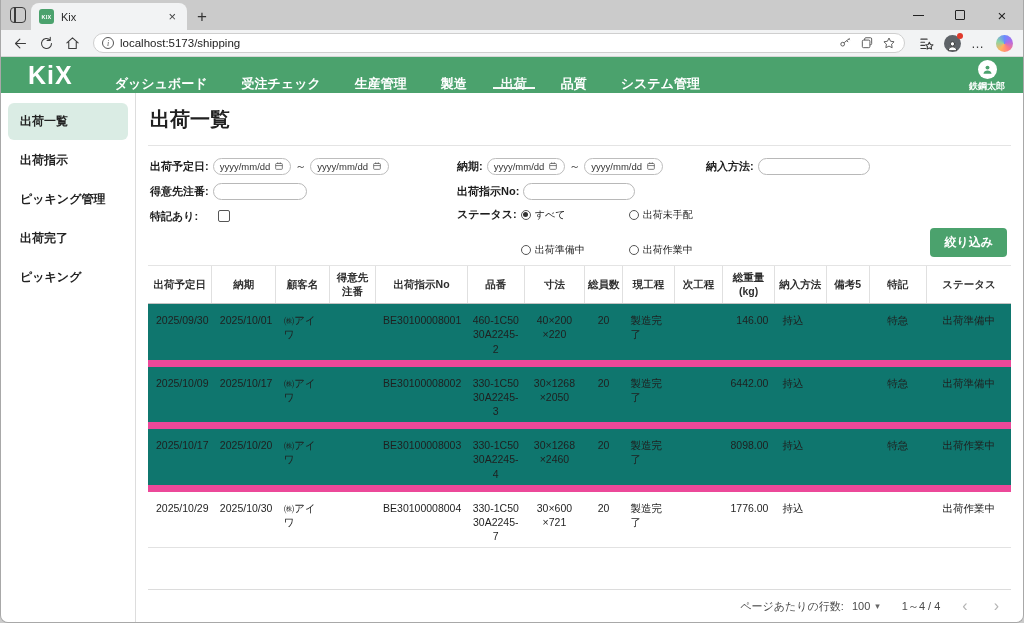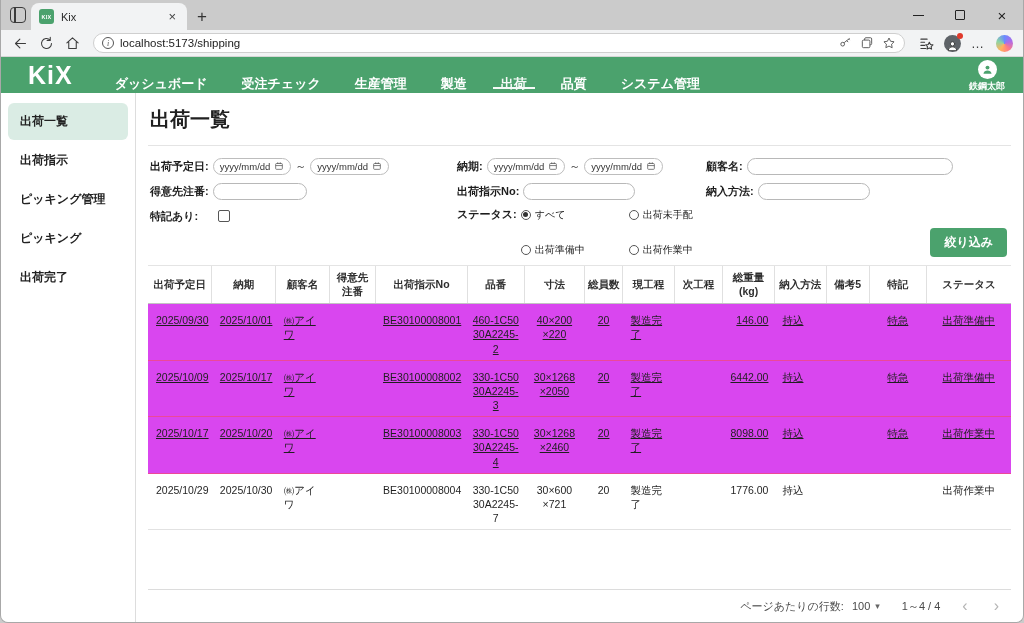--- a/index.html
+++ b/index.html
@@ -91,21 +91,21 @@
 
   
   .table-wrap { flex:1; min-height:0; }
   table { width:100%; border-collapse:collapse; table-layout:fixed; }
   th { font-size:10.5px; font-weight:bold; color:#2e2e2e; padding:5px 2px; line-height:1.3;
        border-bottom:1px solid #c3c3c3; border-right:1px solid #e0e0e0; vertical-align:middle; text-align:center; }
   th:last-child { border-right:none;font-family:Liberation Serif, serif; }
   td { font-size:10.5px; color:#1f1f1f; padding:9px 3px 4px; vertical-align:top; line-height:1.35;
        overflow-wrap:break-word; text-align:center; }
   tr.row { height:49px; }
-  tr.hl { background:#d946ef; border-bottom:1px solid #ec4899;text-decoration:underline; }
+  tr.hl { background:#0f766e; border-bottom:7px solid #ec4899; }
   tr.plain { background:#fff; border-bottom:1px solid #e2e2e2; }
   col.c1{width:7.4%} col.c2{width:7.4%} col.c3{width:6.2%} col.c4{width:5.4%} col.c5{width:10.6%}
   col.c6{width:6.6%} col.c7{width:7.0%} col.c8{width:4.4%} col.c9{width:6.0%} col.c10{width:5.6%}
   col.c11{width:6.0%} col.c12{width:6.0%} col.c13{width:5.0%} col.c14{width:6.6%} col.c15{width:9.8%}
   td:nth-child(1), td:nth-child(2), td:nth-child(3), td:nth-child(9), td:nth-child(12) { text-align:left; padding-left:8px; }
   td:nth-child(5), td:nth-child(11) { text-align:right; padding-right:6px; }
 
   
   .list-footer { flex:none; border-top:1px solid #dcdcdc; height:33px; display:flex; align-items:center;
                  justify-content:flex-end; gap:22px; font-size:11px; color:#4a4a4a; padding-right:6px; }
@@ -218,22 +218,22 @@
       <span class="nav-user-name">鉄鋼太郎</span>
     </div>
   </div>
 
   <div class="app">
 
     <aside class="sidebar">
       <div class="side-item active">出荷一覧</div>
       <div class="side-item">出荷指示</div>
       <div class="side-item">ピッキング管理</div>
+      <div class="side-item">出荷完了</div>
       <div class="side-item">ピッキング</div>
-      <div class="side-item">出荷完了</div>
     </aside>
 
     <main class="main">
       <h1 class="page-title">出荷一覧</h1>
 
       <section class="filters">
         <div class="fcol">
           <div class="frow">
             <span class="flabel">出荷予定日:</span>
             <span class="datepill">
@@ -302,24 +302,20 @@
               </span>
               <span class="radio-opt">
                 <span class="radio"></span>
                 <span>出荷作業中</span>
               </span>
             </div>
           </div>
         </div>
 
         <div class="fcol fcol3">
-          <div class="frow">
-            <span class="flabel">顧客名:</span>
-            <input class="textpill w-lg" style="">
-          </div>
           <div class="frow">
             <span class="flabel">納入方法:</span>
             <input class="textpill w-md" style="">
           </div>
           <div class="filter-btn-row">
             <button class="filter-btn">絞り込み</button>
           </div>
         </div>
       </section>
 

